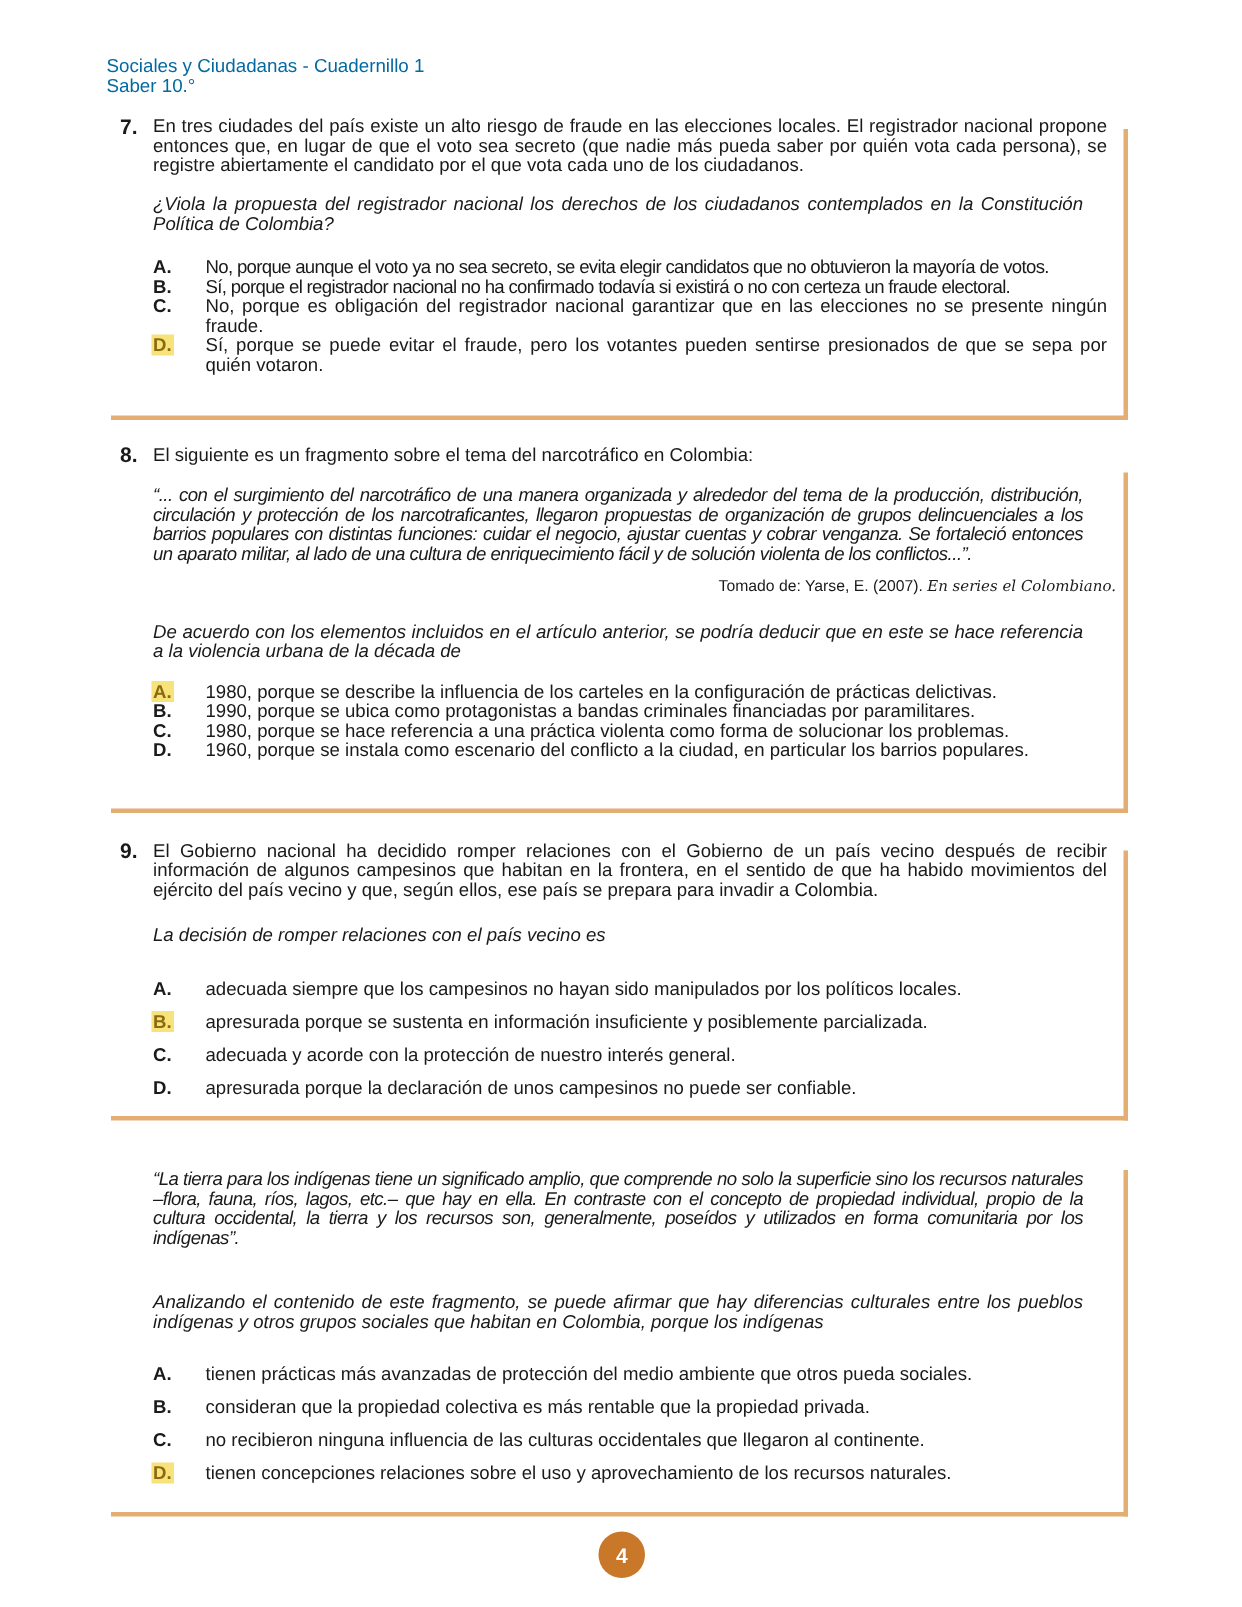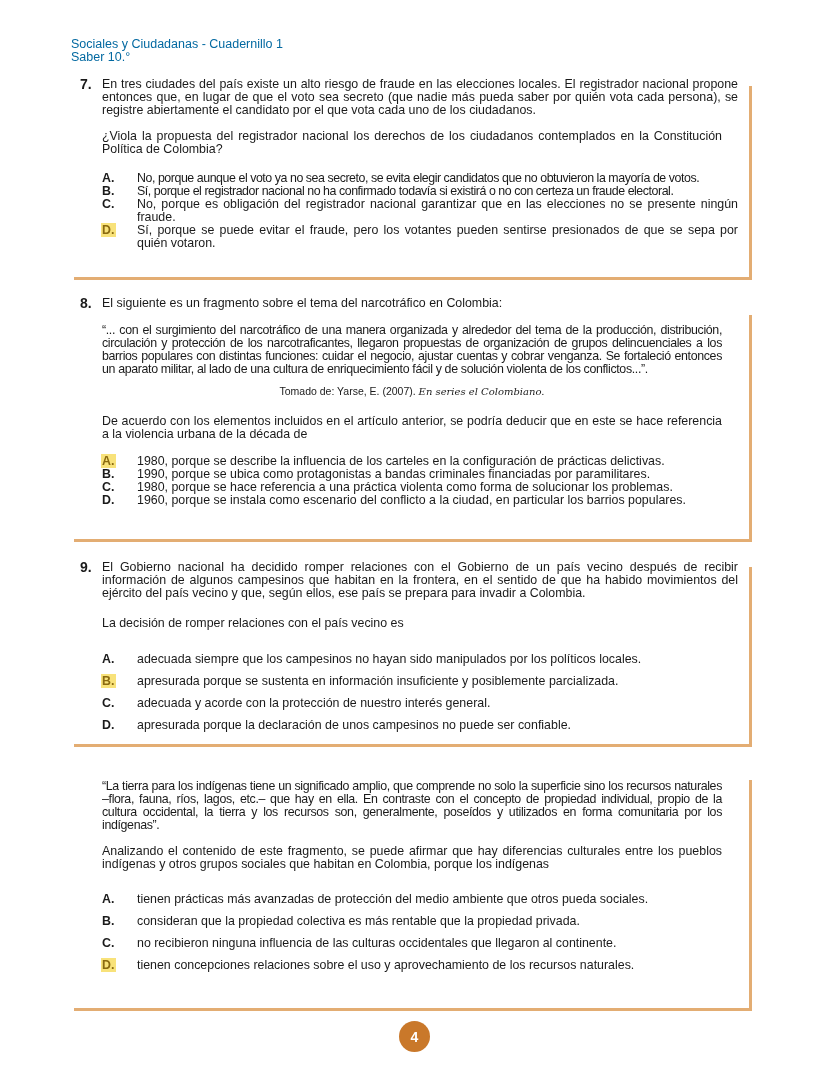--- a/index.html
+++ b/index.html
@@ -4,23 +4,23 @@
 <style>
   html, body { margin: 0; padding: 0; background: #ffffff; }
   body { width: 828px; height: 1071px; position: relative; overflow: hidden;
          font-family: "Liberation Sans", sans-serif; color: #1a1a1a; }
   .header { position: absolute; left: 71px; top: 38px; color: #0369a1; font-size: 12.5px; line-height: 13px; }
   .q { position: absolute; left: 80px; width: 672px; font-size: 12.4px; line-height: 13px; }
   .q .frame-bottom { position: absolute; left: -6px; right: 0; height: 3px; background: #e3ad73; }
   .q .frame-right { position: absolute; right: 0; width: 3px; background: #e3ad73; }
   .stem { position: relative; padding-left: 22px; padding-right: 14px; text-align: justify; }
   .qnum { position: absolute; left: 0; top: 0; font-weight: bold; font-size: 14px; }
-  .para { padding-left: 22px; padding-right: 30px; text-align: justify; margin-top: 13px; }
+  .para { padding-left: 22px; padding-right: 30px; text-align: justify; margin-top: 13px; font-style: italic; }
   .quote { letter-spacing: -0.35px; }
-  .source { text-align: center; padding-right: 8px; font-size: 10.5px; margin-top: 9px; }
+  .source { text-align: right; padding-right: 8px; font-size: 10.5px; margin-top: 9px; }
   .source i { font-family: "DejaVu Serif", serif; font-size: 10px; }
   .opts { margin-top: 11px; padding-left: 22px; padding-right: 14px; }
   .opt { display: flex; text-align: justify; }
   .opt .letter { flex: 0 0 auto; width: 35px; font-weight: bold; }
   .opt .letter span { padding: 0 2px 0 1px; margin-left: -1px; }
   .opt .letter span.hl { background: #f8e27a; color: #8a6a10; }
   .opt .txt { flex: 1; }
   .opts.spaced .opt { margin-bottom: 9px; }
   .pagenum { position: absolute; left: 399px; top: 1021px; width: 31px; height: 31px; border-radius: 50%;
              background: #c9782a; color: #ffffff; font-weight: bold; font-size: 14px;
@@ -119,21 +119,21 @@
         <div class="letter"><span>D.</span></div>
         <div class="txt">apresurada porque la declaración de unos campesinos no puede ser confiable.</div>
       </div>
   </div>
 </div>
 
 <div class="q" style="top:766px; height:245px;">
   <div class="frame-right" style="top:14px; bottom:0;"></div>
   <div class="frame-bottom" style="bottom:0;"></div>
   <div class="para quote" style="margin-top:14px;">“La tierra para los indígenas tiene un significado amplio, que comprende no solo la superficie sino los recursos naturales –flora, fauna, ríos, lagos, etc.– que hay en ella. En contraste con el concepto de propiedad individual, propio de la cultura occidental, la tierra y los recursos son, generalmente, poseídos y utilizados en forma comunitaria por los indígenas”.</div>
-  <div class="para" style="margin-top:13px;">Analizando el contenido de este fragmento, se puede afirmar que hay diferencias culturales entre los pueblos indígenas y otros grupos sociales que habitan en Colombia, porque los indígenas</div>
+  <div class="para" style="margin-top:30px;">Analizando el contenido de este fragmento, se puede afirmar que hay diferencias culturales entre los pueblos indígenas y otros grupos sociales que habitan en Colombia, porque los indígenas</div>
   <div class="opts spaced" style="margin-top:22px;">
     <div class="opt">
         <div class="letter"><span>A.</span></div>
         <div class="txt">tienen prácticas más avanzadas de protección del medio ambiente que otros pueda sociales.</div>
       </div>
     <div class="opt">
         <div class="letter"><span>B.</span></div>
         <div class="txt">consideran que la propiedad colectiva es más rentable que la propiedad privada.</div>
       </div>
     <div class="opt">

